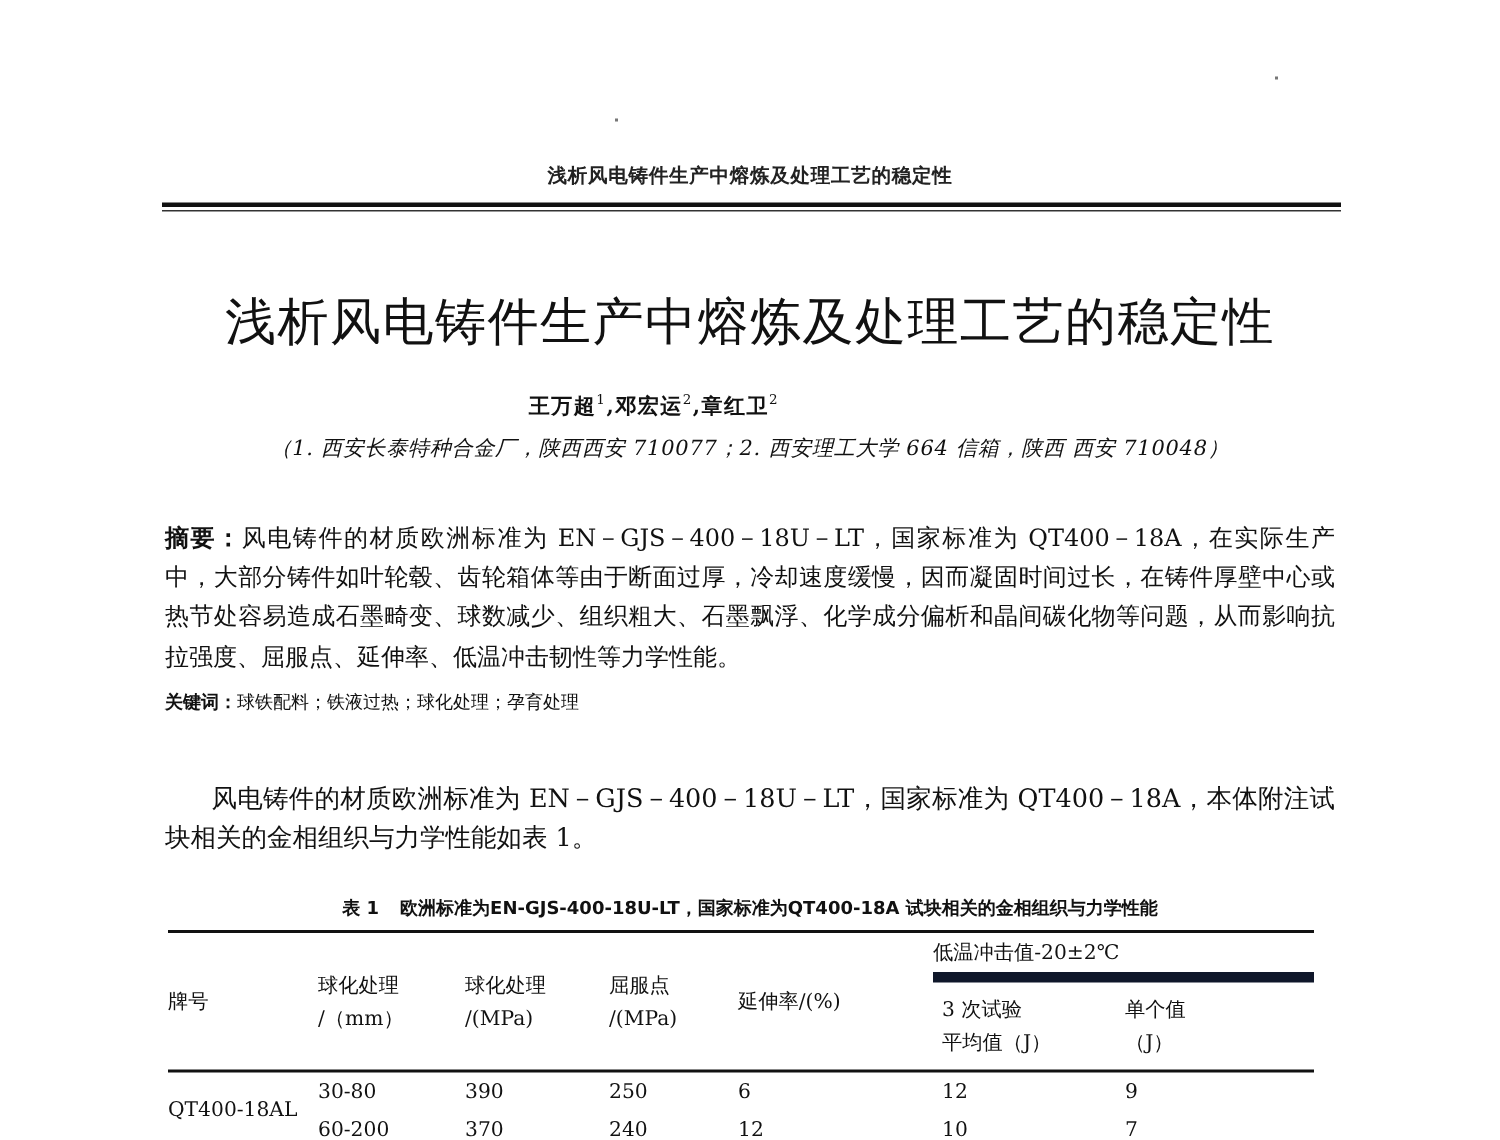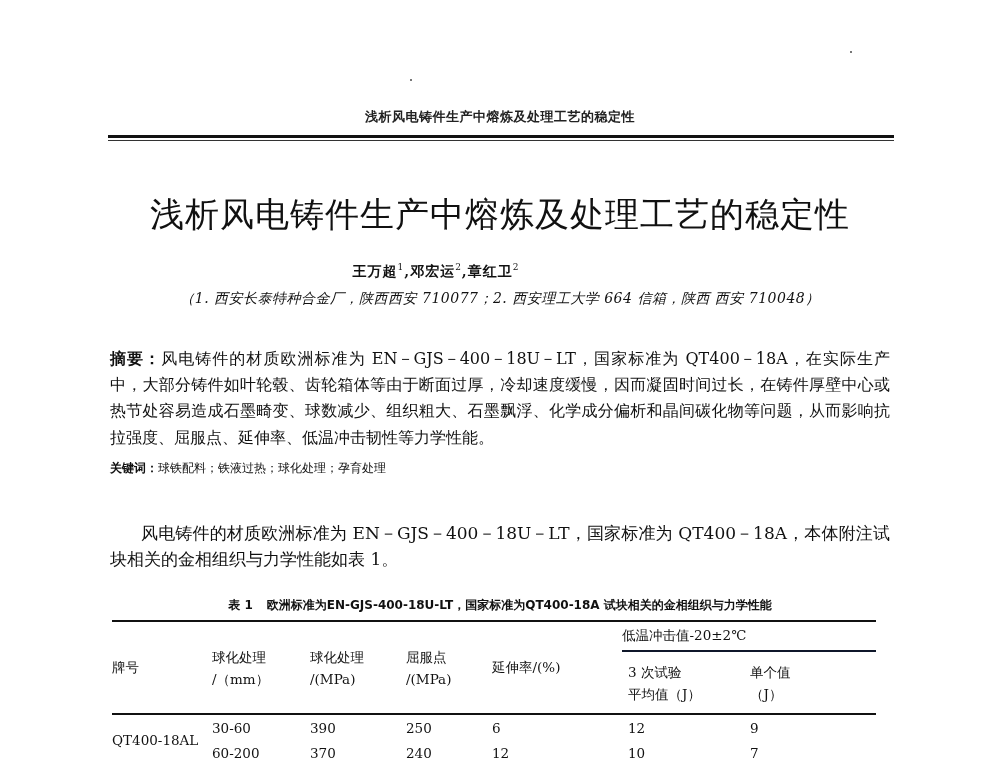--- a/index.html
+++ b/index.html
@@ -15,21 +15,21 @@
   .abstract { position: absolute; left: 110px; width: 780px; top: 346px; font-size: 16px; line-height: 26.2px; text-align: justify; text-align-last: left; }
   .abstract .label { font-weight: bold; font-family: "DejaVu Sans", "Liberation Sans", sans-serif; }
   .keywords { position: absolute; left: 110px; width: 780px; top: 460px; font-size: 12px; }
   .keywords .label { font-weight: bold; font-family: "DejaVu Sans", "Liberation Sans", sans-serif; }
   .body-para { position: absolute; left: 110px; width: 780px; top: 520px; font-size: 17px; line-height: 26px; text-indent: 31px; text-align: justify; }
   .table-caption { position: absolute; left: 0; width: 1000px; top: 597px; text-align: center; font-family: "DejaVu Sans", "Liberation Sans", sans-serif; font-size: 12px; font-weight: bold; }
   .table-caption .num { margin-right: 14px; }
   table.data { position: absolute; left: 112px; top: 620px; width: 764px; border-collapse: collapse; font-size: 13.5px; }
   table.data th, table.data td { text-align: left; font-weight: normal; padding: 0; }
   table.data thead tr:first-child th { border-top: 2px solid #111; }
-  table.data thead tr.sub th { border-top: 2px solid #0f172a; }
+  table.data thead tr.sub th { border-top: 7px solid #0f172a; }
   table.data tbody tr:first-child td { border-top: 2px solid #111; }
   .h1 { height: 30px; }
   .h2 { height: 63px; }
   .r1 { height: 27px; }
   .r2 { height: 23px; }
   .cell-two { line-height: 22px; }
   .left { text-align: left !important; padding-left: 6px !important; }
 </style>
 </head>
 <body>
@@ -83,21 +83,21 @@
       <th colspan="2">低温冲击值-20±2℃</th>
     </tr>
     <tr class="h2 sub">
       <th class="cell-two left"><span>3 次试验</span><br><span>平均值（J）</span></th>
       <th class="cell-two"><span>单个值</span><br><span>（J）</span></th>
     </tr>
   </thead>
   <tbody>
     <tr class="r1">
       <td rowspan="2" style="vertical-align:middle;">QT400-18AL</td>
-      <td>30-60</td>
+      <td>30-80</td>
       <td>390</td>
       <td>250</td>
       <td>6</td>
       <td class="left">12</td>
       <td>9</td>
     </tr>
     <tr class="r2">
       <td>60-200</td>
       <td>370</td>
       <td>240</td>

